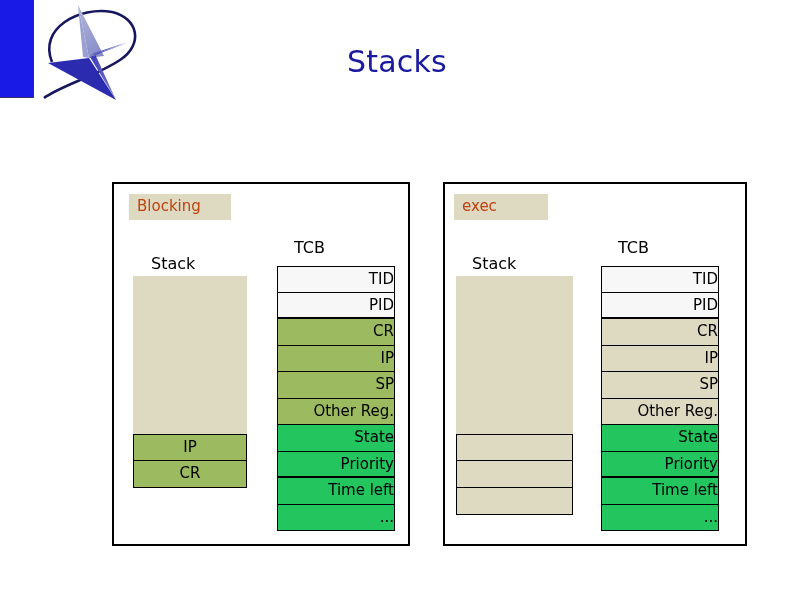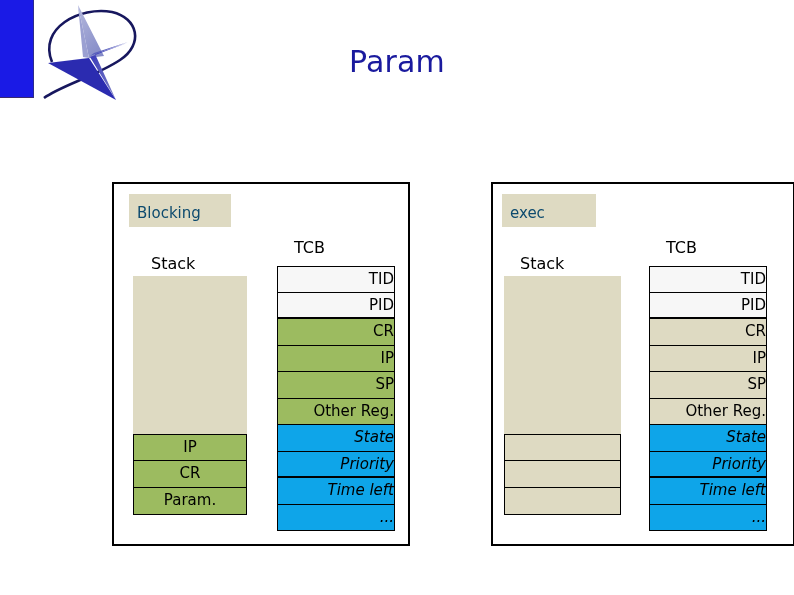--- a/index.html
+++ b/index.html
@@ -43,28 +43,28 @@
     letter-spacing: 0.2px;
   }
 
   
   .panel {
     position: absolute;
     border: 2px solid #000000;
     background: #ffffff;
   }
   #panel-left  { left: 112px; top: 182px; width: 298px; height: 364px; }
-  #panel-right { left: 443px; top: 182px; width: 304px; height: 364px; margin-left: 48px; }
+  #panel-right { left: 443px; top: 182px; width: 304px; height: 364px; }
 
   .panel-tag {
     position: absolute;
     background: #dedac2;
     font-size: 15px;
-    color: #0c4a6e;
-    padding: 11px 8px 5px 8px;
+    color: #c2410c;
+    padding: 4px 8px 5px 8px;
     line-height: 17px;
     white-space: nowrap;
   }
   #tag-left  { left: 15px; top: 10px; width: 102px; }
   #tag-right { left:  9px; top: 10px; width:  94px; }
 
   .caption {
     position: absolute;
     font-size: 16px;
     color: #000;
@@ -108,21 +108,21 @@
     color: #000;
     border: 1.2px solid #000;
     border-top: none;
     background: #ffffe8;
     white-space: nowrap;
   }
   .tcb-row.first { border-top: 1.2px solid #000; }
   .tcb-row.white { background: #f7f7f7; }
   .tcb-row.green { background: #9cbb60; }
   .tcb-row.beige { background: #dedac2; }
-  .tcb-row.cream { background: #0ea5e9; font-style: italic; }
+  .tcb-row.cream { background: #22c55e; }
   .tcb-row.thick-bottom { border-bottom-width: 2.5px; }
 </style>
 </head>
 <body>
 
 <div id="slide">
 
   <div class="logo-bar"></div>
   <div class="logo-mark">
     <svg width="116" height="108" viewBox="0 0 116 108" xmlns="http://www.w3.org/2000/svg">
@@ -138,33 +138,32 @@
       </defs>
       <path d="M18 62 C 4 28, 46 6, 78 12 C 104 18, 110 44, 86 60 C 62 76, 26 86, 10 98" fill="none" stroke="#17175e" stroke-width="2.6"></path>
       <path d="M14 63 L 70 56 L 44 5 L 55 58 Z" fill="url(#gA)"></path>
       <path d="M56 57 L 93 43 L 61 54 L 82 100 Z" fill="url(#gB)"></path>
       <path d="M14 63 L 55 58 L 82 100 Z" fill="#2b2bb0"></path>
       <path d="M55 58 L 44 5 L 49 57 Z" fill="#9ba0d2"></path>
       <path d="M56 56 L 94 42 L 60 53 Z" fill="#5a60bd"></path>
     </svg>
   </div>
 
-  <div class="slide-title">Param</div>
+  <div class="slide-title">Stacks</div>
 
   <div class="panel" id="panel-left">
     <div class="panel-tag" id="tag-left">Blocking</div>
 
     <div class="caption" style="left:37px; top:70px;">Stack</div>
     <div class="caption" style="left:180px; top:54px;">TCB</div>
 
     <div class="stack-wrap" id="stack-left">
       <div class="stack-fill" style="height:158px;"></div>
       <div class="stack-cell green first">IP</div>
       <div class="stack-cell green">CR</div>
-      <div class="stack-cell green">Param.</div>
     </div>
 
     <div class="tcb-wrap" id="tcb-left">
       <div class="tcb-row white first">TID</div>
       <div class="tcb-row white thick-bottom">PID</div>
       <div class="tcb-row green">CR</div>
       <div class="tcb-row green">IP</div>
       <div class="tcb-row green">SP</div>
       <div class="tcb-row green">Other Reg.</div>
       <div class="tcb-row cream">State</div>

